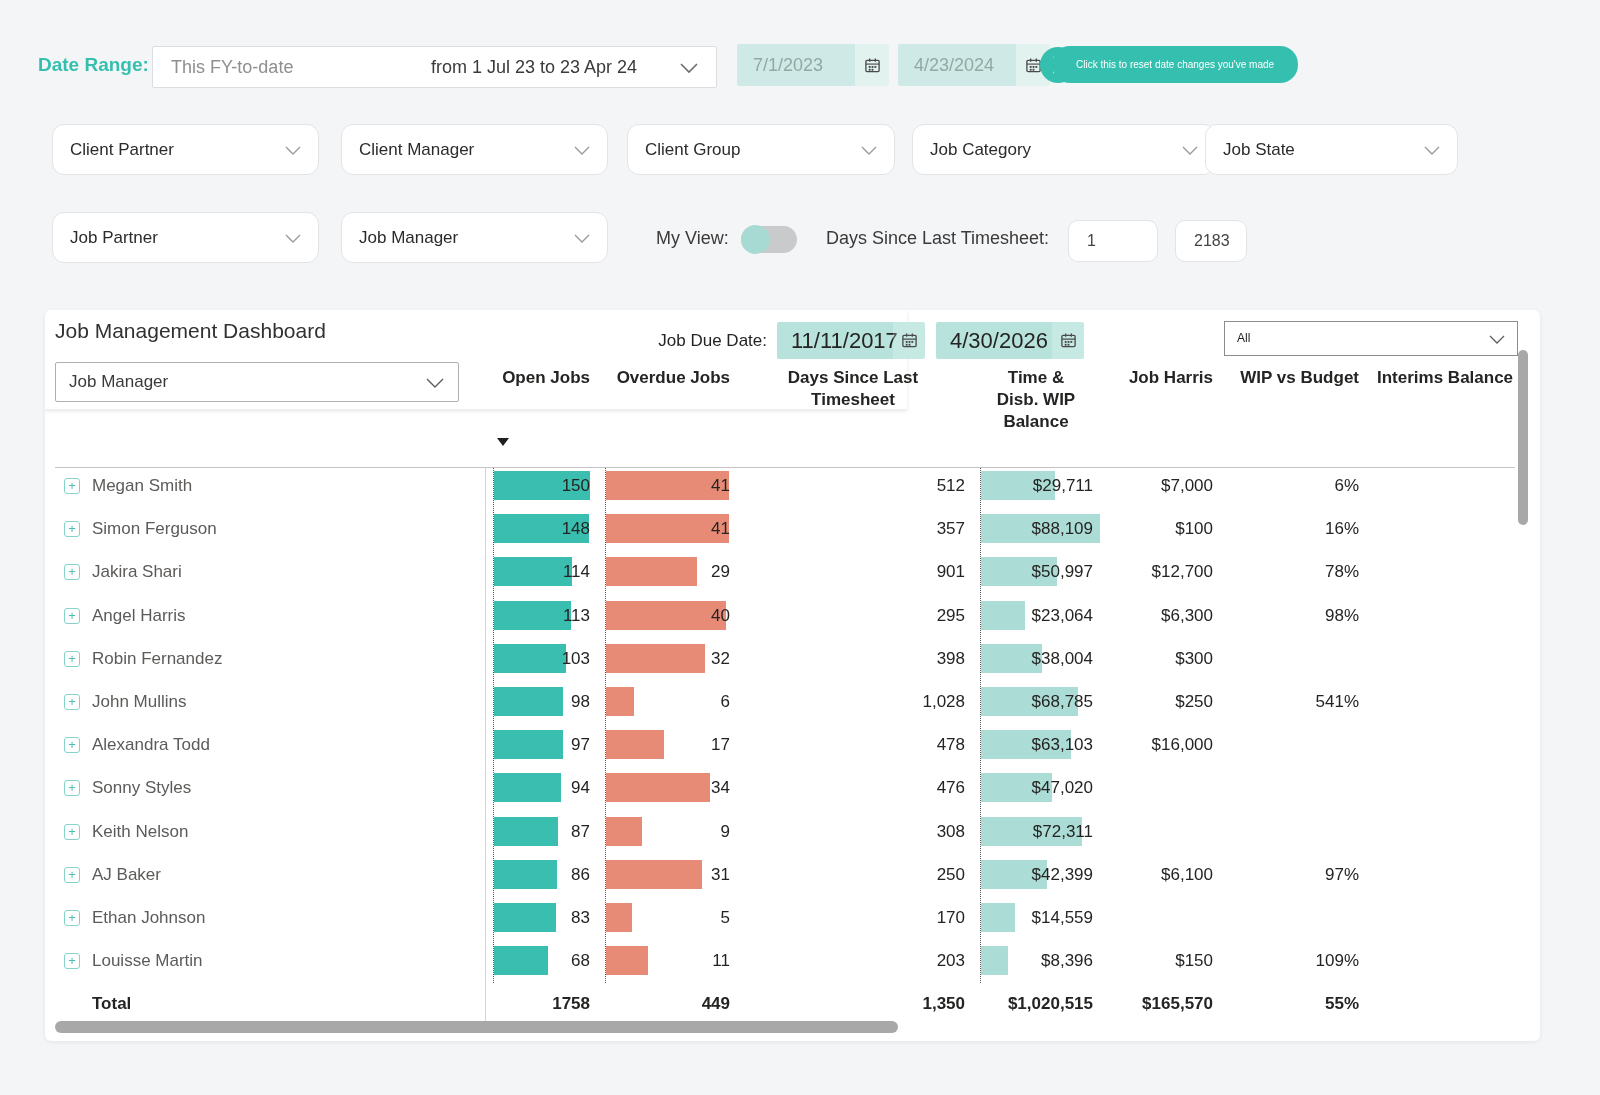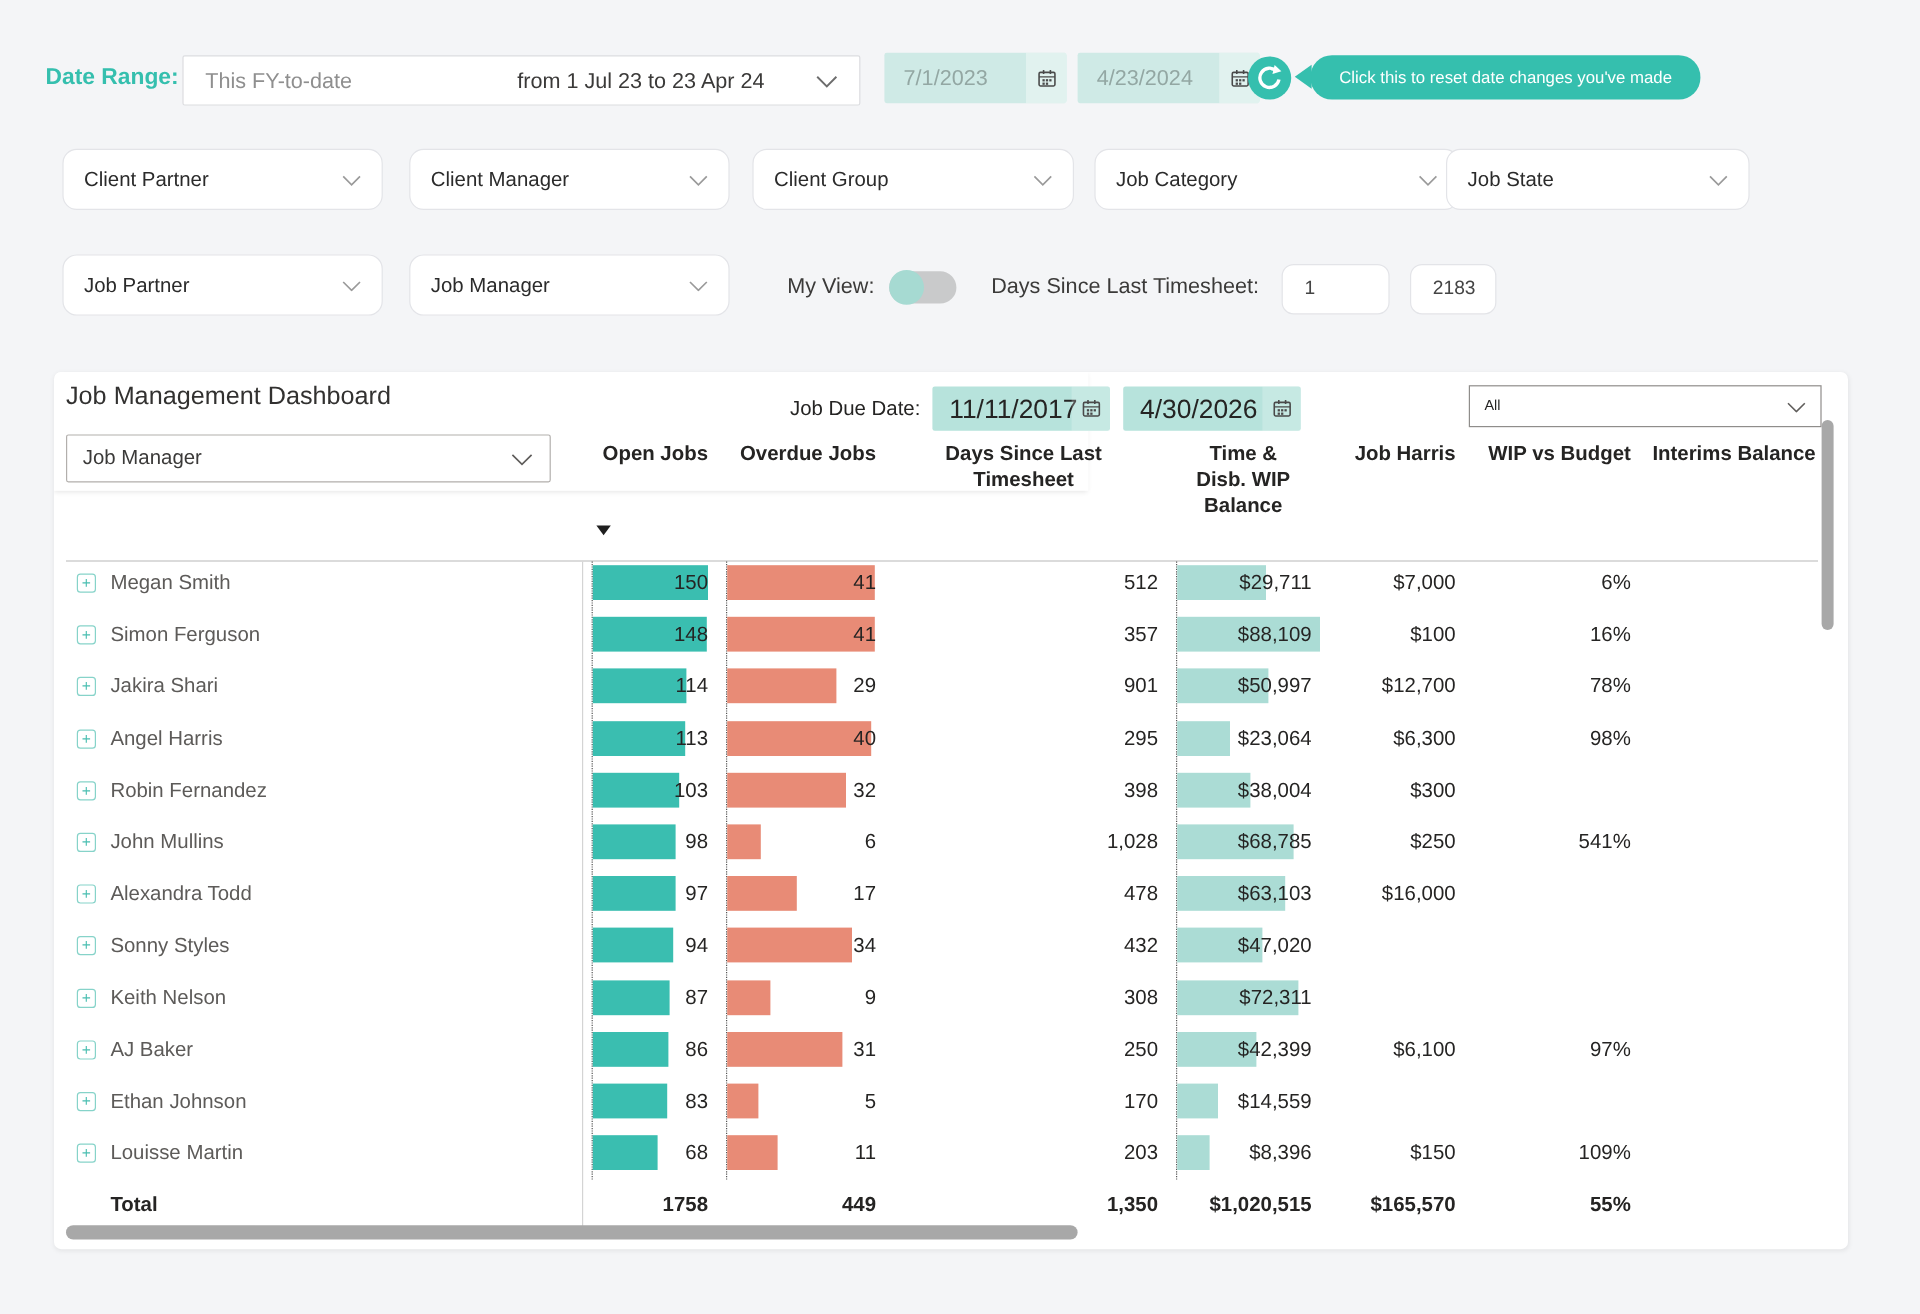--- a/index.html
+++ b/index.html
@@ -23,22 +23,22 @@
 
   .date-input { position:absolute; top:44px; width:152px; height:42px;
     background:var(--date-input-bg); border-radius:2px; }
   .date-input .dtext { position:absolute; left:16px; top:0; line-height:42px; font-size:18px; color:#93a7a3; }
   .cal-strip { position:absolute; right:0; top:0; bottom:0; width:34px;
     background:rgba(255,255,255,.38); display:flex; align-items:center; justify-content:center; color:#4a4a4a; }
 
   .reset-btn { position:absolute; left:1040px; top:47px; width:36px; height:36px; border:none;
     border-radius:50%; background:var(--accent-teal); display:flex; align-items:center;
     justify-content:center; cursor:pointer; }
-  .tooltip { position:absolute; left:1092px; top:46px; height:37px; line-height:37px;
-    background:var(--accent-teal); color:#fff; font-size:14px; padding:0 24px;
+  .tooltip { position:absolute; left:1052px; top:46px; height:37px; line-height:37px;
+    background:var(--accent-teal); color:#fff; font-size:10px; padding:0 24px;
     border-radius:18px; white-space:nowrap; }
   .tooltip::before { content:""; position:absolute; left:-13px; top:8px;
     border-top:10px solid transparent; border-bottom:10px solid transparent;
     border-right:14px solid var(--accent-teal); }
 
   
   .chip { position:absolute; height:51px; background:#fff; border:1px solid #e3e4e8;
     border-radius:12px; font-size:17px; color:#2b2b2b; }
   .chip .chip-label { position:absolute; left:17px; top:0; line-height:49px; }
   .chip .chev { position:absolute; right:17px; top:21px; }
@@ -388,21 +388,21 @@
     <span class="val budget-val">$16,000</span>
     <span class="val pct-val"></span>
   </div>
       <div class="row" style="top: 302.4px;">
     <span class="expand"></span>
     <span class="name">Sonny Styles</span>
     <div class="bar open-bar" style="width: 67.2533px;"></div>
     <span class="val open-val">94</span>
     <div class="bar overdue-bar" style="width: 104.049px;"></div>
     <span class="val overdue-val">34</span>
-    <span class="val days-val">432</span>
+    <span class="val days-val">476</span>
     <div class="bar wip-bar" style="width: 71.433px;"></div>
     <span class="val wip-val">$47,020</span>
     <span class="val budget-val"></span>
     <span class="val pct-val"></span>
   </div>
       <div class="row" style="top: 345.6px;">
     <span class="expand"></span>
     <span class="name">Keith Nelson</span>
     <div class="bar open-bar" style="width: 63.66px;"></div>
     <span class="val open-val">87</span>

